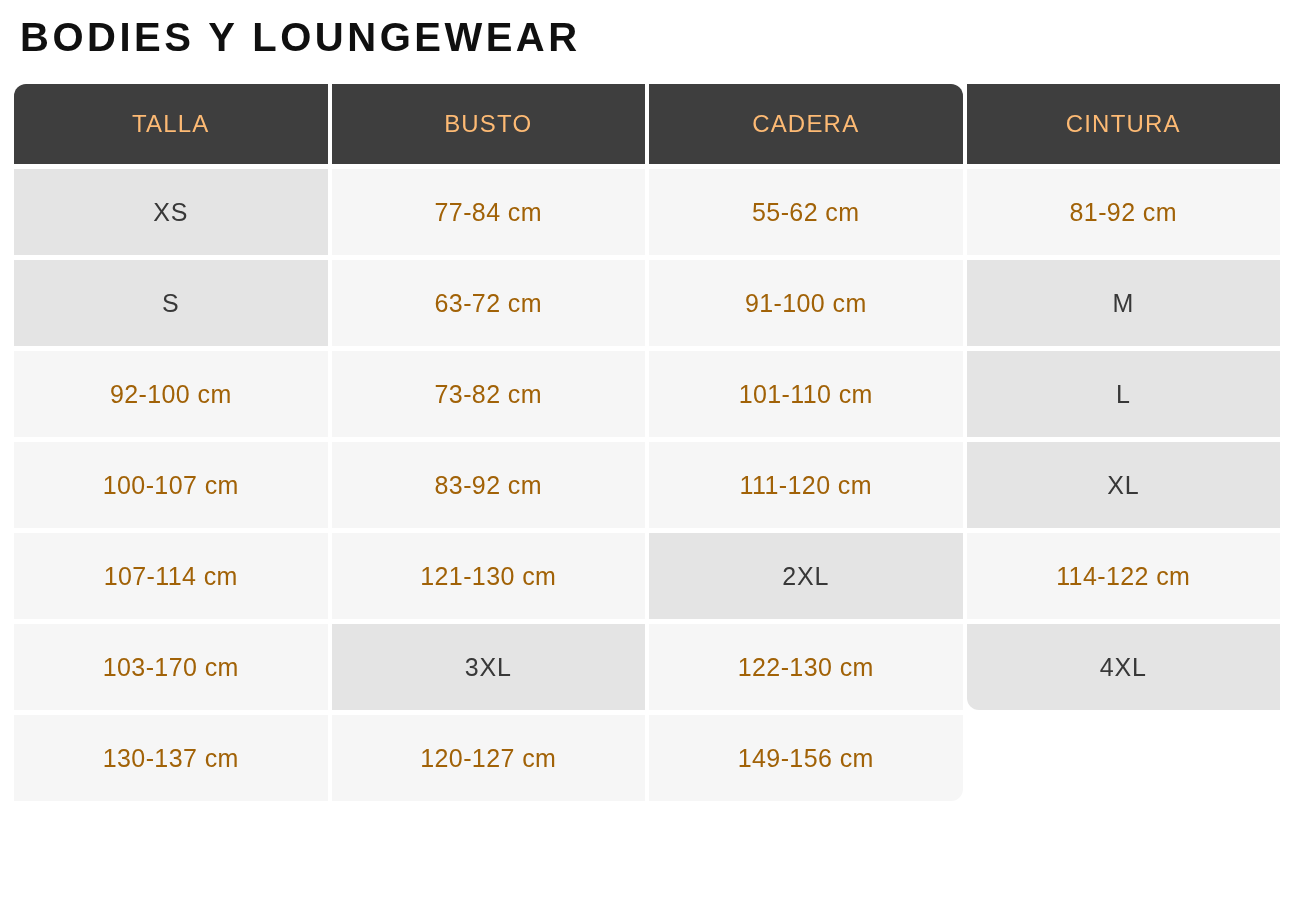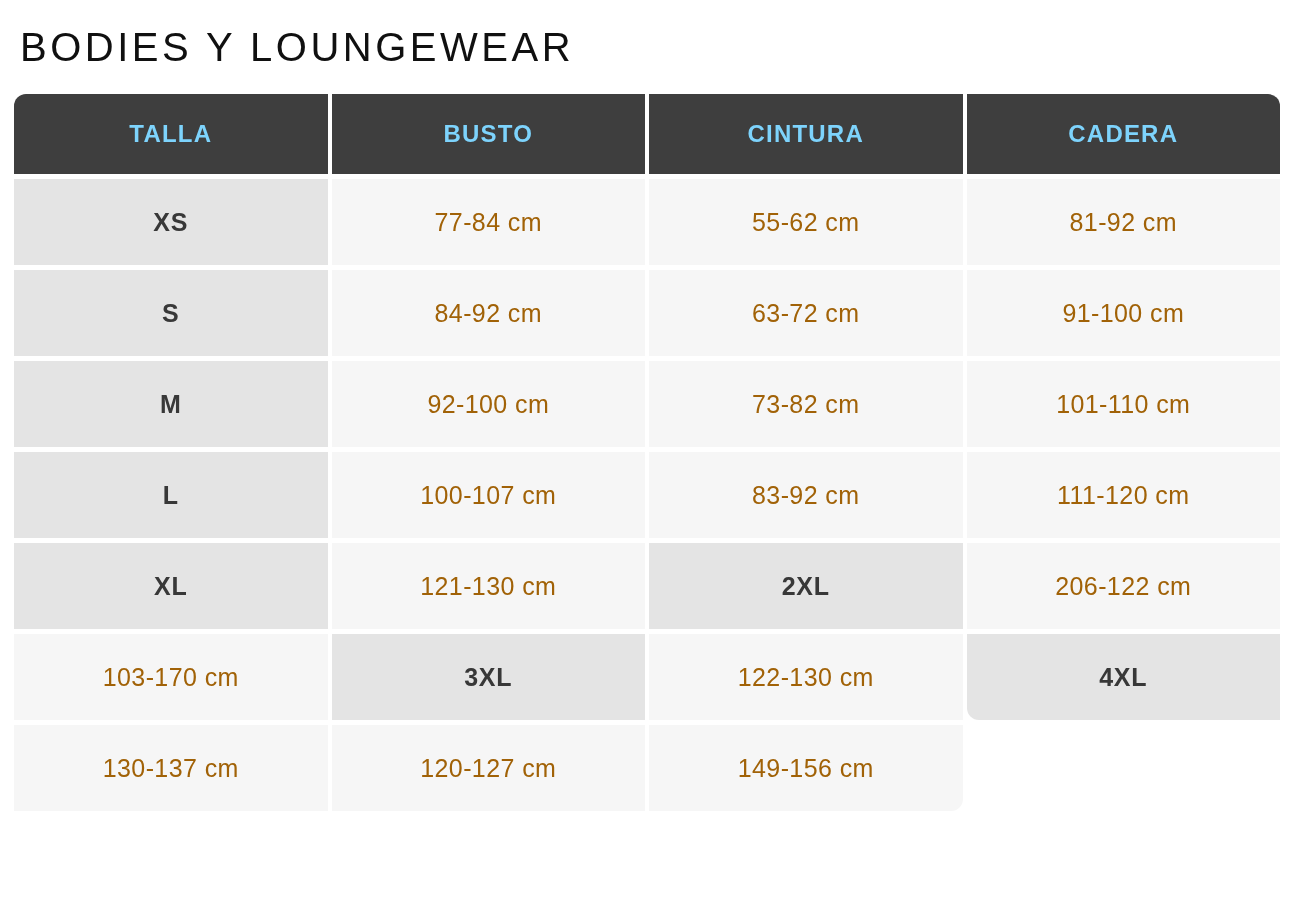--- a/index.html
+++ b/index.html
@@ -7,55 +7,55 @@
     padding: 0;
     background: #ffffff;
   }
   body {
     width: 1294px;
     height: 906px;
     font-family: "Liberation Sans", sans-serif;
     overflow: hidden;
   }
   .page-title {
-    margin: 24px 0 0 20px;
+    margin: 14px 0 0 20px;
     font-size: 40px;
     line-height: 46px;
-    font-weight: 400;
+    font-weight: 700;
     letter-spacing: 3.5px;
     color: #101010;
     white-space: nowrap;
   }
   .size-table {
     margin: 24px 14px 0 14px;
     display: grid;
     grid-template-columns: repeat(4, 1fr);
     grid-template-rows: 80px repeat(8, 86px);
     column-gap: 4px;
     row-gap: 5px;
   }
   .cell {
     display: flex;
     align-items: center;
     justify-content: center;
     text-align: center;
   }
   .th {
     background: #3e3e3e;
-    color: #7dd3fc;
-    font-weight: bold;
+    color: #fdba74;
+    font-weight: normal;
     font-size: 24px;
     letter-spacing: 1.2px;
   }
   .th.tl { border-top-left-radius: 12px; }
   .th.tr { border-top-right-radius: 12px; }
   .size-cell {
     background: #e4e4e4;
     color: #383838;
-    font-weight: bold;
+    font-weight: normal;
     font-size: 25px;
     letter-spacing: 0.8px;
   }
   .data-cell {
     background: #f6f6f6;
     color: #a16207;
     font-weight: 400;
     font-size: 25px;
     letter-spacing: 0.4px;
   }
@@ -63,42 +63,42 @@
   .br { border-bottom-right-radius: 12px; text-align: right; }
 </style>
 </head>
 <body>
 
 <h1 class="page-title">BODIES Y LOUNGEWEAR</h1>
 
 <div class="size-table">
     <div class="cell th tl">TALLA</div>
     <div class="cell th">BUSTO</div>
+    <div class="cell th tr">CADERA</div>
     <div class="cell th">CINTURA</div>
-    <div class="cell th tr">CADERA</div>
     <div class="cell size-cell">XS</div>
     <div class="cell data-cell">77-84 cm</div>
     <div class="cell data-cell">55-62 cm</div>
     <div class="cell data-cell">81-92 cm</div>
     <div class="cell size-cell">S</div>
-    <div class="cell data-cell">84-92 cm</div>
     <div class="cell data-cell">63-72 cm</div>
     <div class="cell data-cell">91-100 cm</div>
     <div class="cell size-cell">M</div>
     <div class="cell data-cell">92-100 cm</div>
     <div class="cell data-cell">73-82 cm</div>
     <div class="cell data-cell">101-110 cm</div>
     <div class="cell size-cell">L</div>
     <div class="cell data-cell">100-107 cm</div>
     <div class="cell data-cell">83-92 cm</div>
     <div class="cell data-cell">111-120 cm</div>
     <div class="cell size-cell">XL</div>
+    <div class="cell data-cell">107-114 cm</div>
     <div class="cell data-cell">121-130 cm</div>
     <div class="cell size-cell">2XL</div>
-    <div class="cell data-cell">206-122 cm</div>
+    <div class="cell data-cell">114-122 cm</div>
     <div class="cell data-cell">103-170 cm</div>
     <div class="cell size-cell">3XL</div>
     <div class="cell data-cell">122-130 cm</div>
     <div class="cell size-cell bl">4XL</div>
     <div class="cell data-cell">130-137 cm</div>
     <div class="cell data-cell">120-127 cm</div>
     <div class="cell data-cell br">149-156 cm</div>
   </div>
 
 </body></html>

